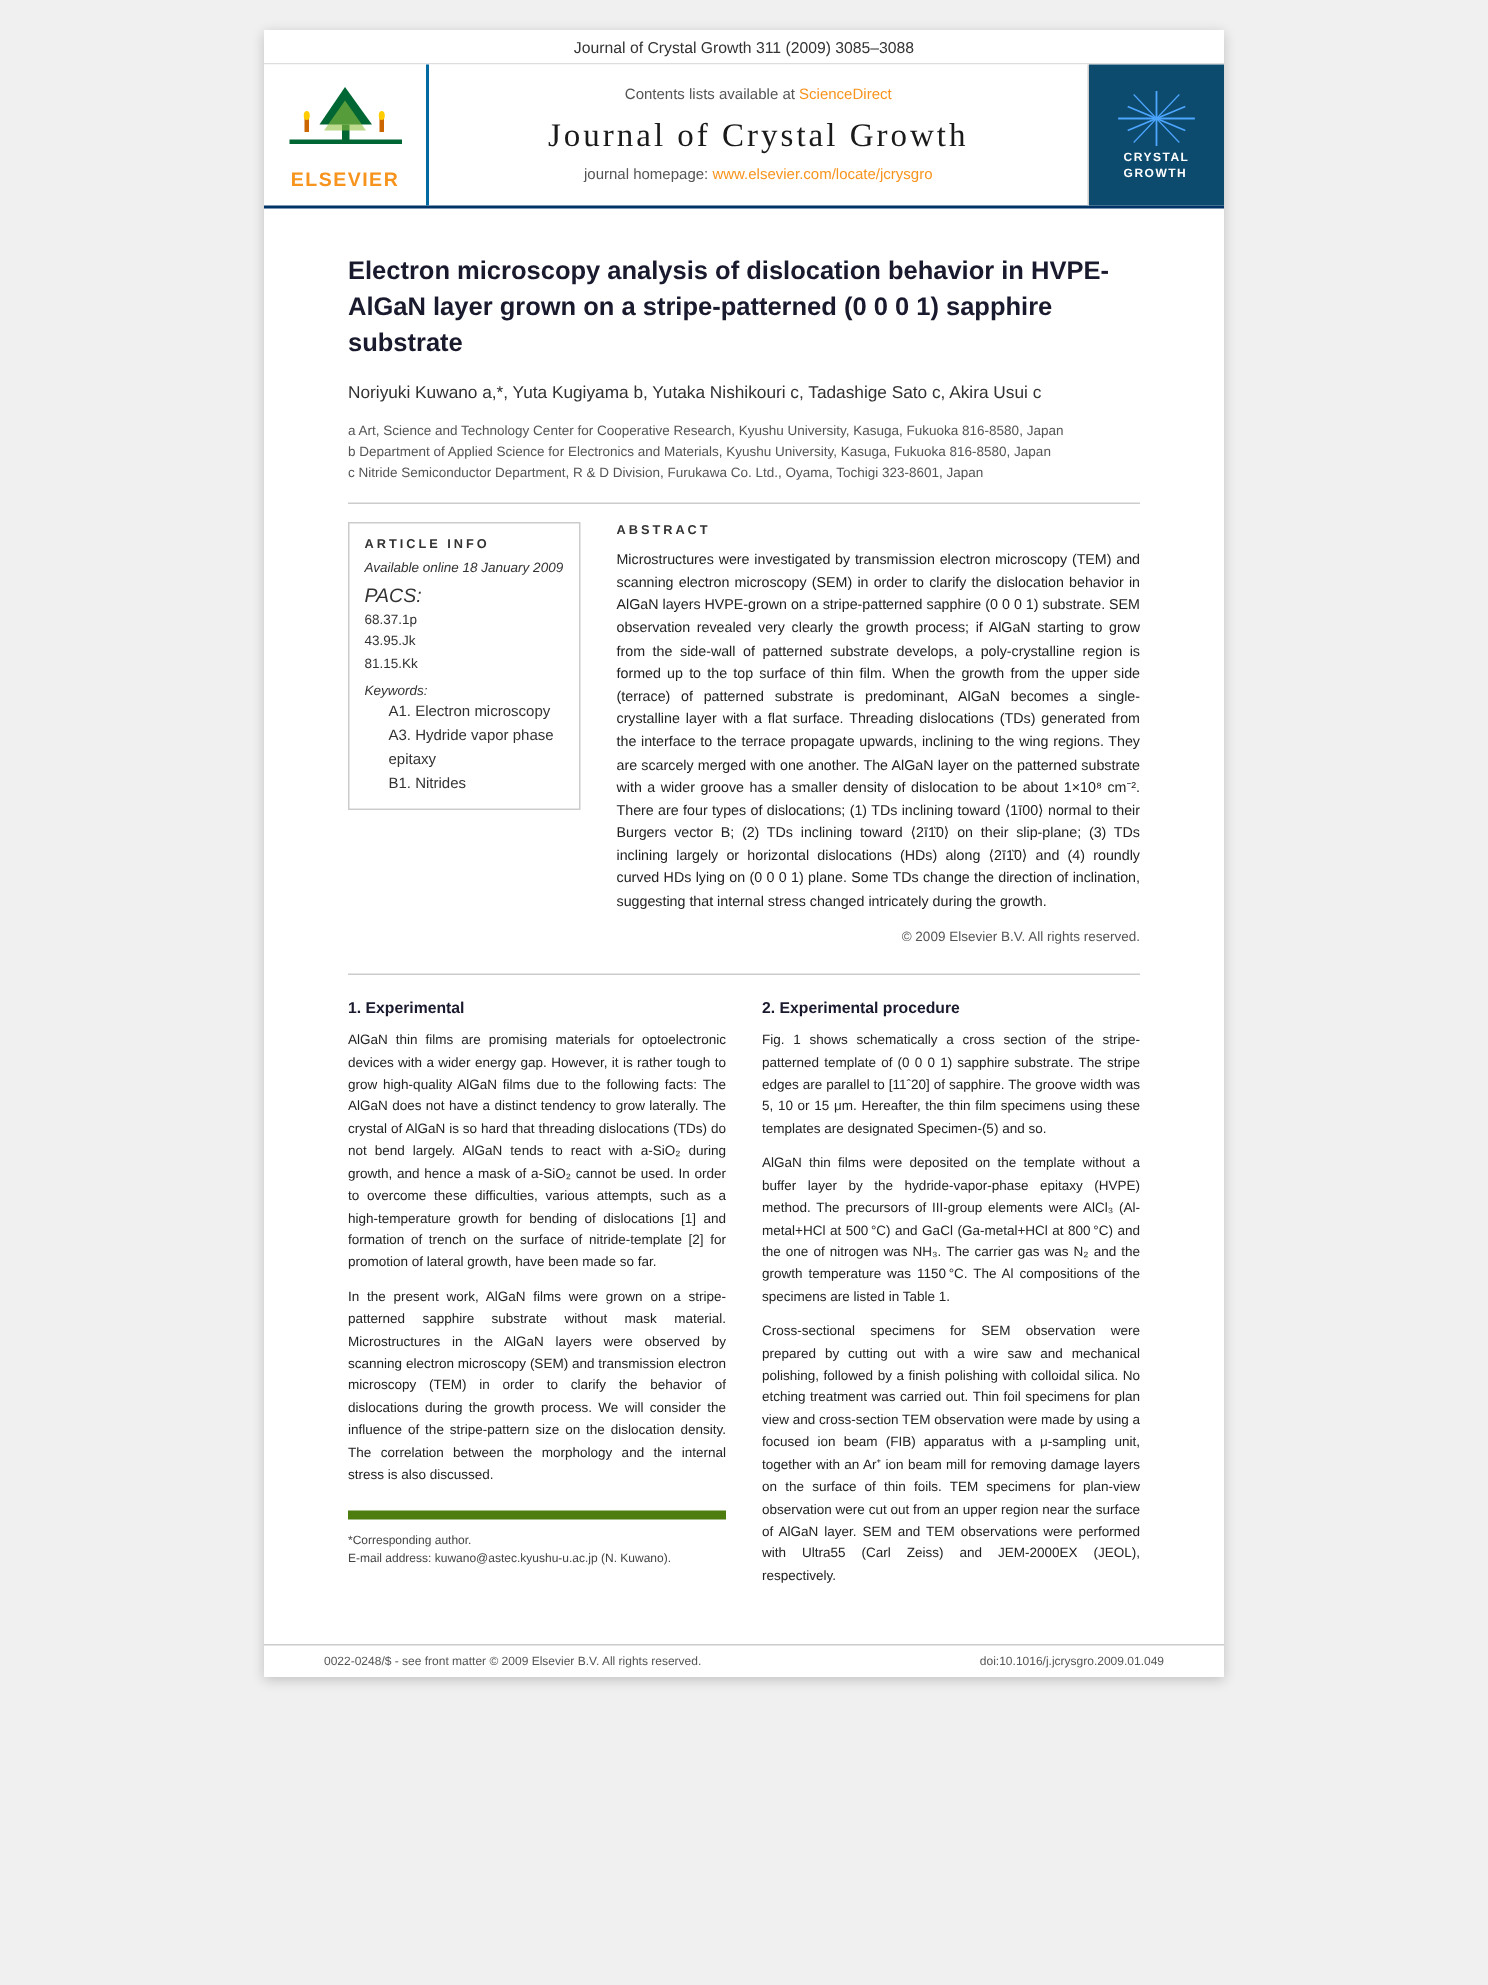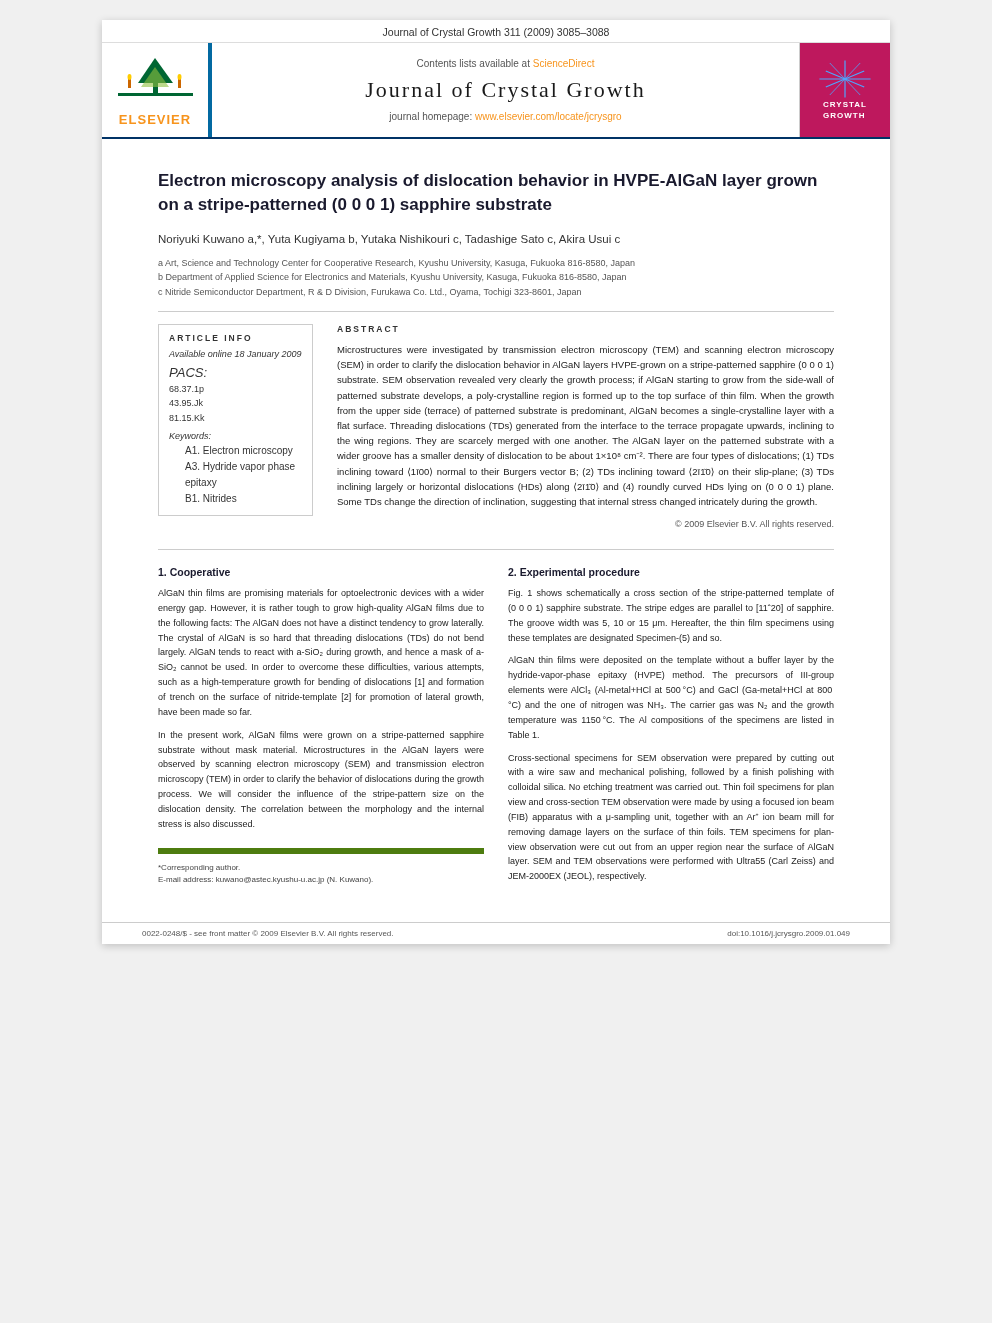--- a/index.html
+++ b/index.html
@@ -4,21 +4,21 @@
   <style>
     * { margin: 0; padding: 0; box-sizing: border-box; }
     body {
       background: #f0f0f0;
       font-family: 'Times New Roman', Times, serif;
       display: flex;
       justify-content: center;
       padding: 20px 0;
     }
     .page {
-      width: 788px;
+      width: 640px;
       background: #fff;
       padding: 0;
       box-shadow: 0 2px 8px rgba(0,0,0,0.2);
     }
     .top-bar {
       text-align: center;
       font-size: 10.5px;
       color: #333;
       padding: 6px 0 4px;
       font-family: Arial, sans-serif;
@@ -26,21 +26,21 @@
     }
     .journal-header {
       display: flex;
       align-items: stretch;
       border-bottom: 2px solid #003366;
       background: #fff;
     }
     .elsevier-logo-section {
       width: 110px;
       min-width: 110px;
-      border-right: 4px solid #0369a1;
+      border-right: 2px solid #0369a1;
       display: flex;
       flex-direction: column;
       align-items: center;
       justify-content: center;
       padding: 10px 8px;
     }
     .elsevier-text {
       color: #f7941d;
       font-family: Arial, sans-serif;
       font-weight: bold;
@@ -86,21 +86,21 @@
       text-decoration: none;
     }
     .crystal-growth-logo {
       width: 90px;
       min-width: 90px;
       display: flex;
       flex-direction: column;
       align-items: center;
       justify-content: center;
       padding: 6px;
-      background: #be185d;
+      background: #0c4a6e;
     }
     .crystal-logo-text {
       color: #fff;
       font-family: Arial, sans-serif;
       font-size: 8px;
       font-weight: bold;
       letter-spacing: 1px;
       line-height: 1.4;
     }
     .paper-content {
@@ -372,21 +372,21 @@
           <div class="abstract-text">Microstructures were investigated by transmission electron microscopy (TEM) and scanning electron microscopy (SEM) in order to clarify the dislocation behavior in AlGaN layers HVPE-grown on a stripe-patterned sapphire (0&nbsp;0&nbsp;0&nbsp;1) substrate. SEM observation revealed very clearly the growth process; if AlGaN starting to grow from the side-wall of patterned substrate develops, a poly-crystalline region is formed up to the top surface of thin film. When the growth from the upper side (terrace) of patterned substrate is predominant, AlGaN becomes a single-crystalline layer with a flat surface. Threading dislocations (TDs) generated from the interface to the terrace propagate upwards, inclining to the wing regions. They are scarcely merged with one another. The AlGaN layer on the patterned substrate with a wider groove has a smaller density of dislocation to be about 1×10⁸ cm⁻². There are four types of dislocations; (1) TDs inclining toward ⟨1ī00⟩ normal to their Burgers vector B; (2) TDs inclining toward ⟨2ī1̆0⟩ on their slip-plane; (3) TDs inclining largely or horizontal dislocations (HDs) along ⟨2ī1̆0⟩ and (4) roundly curved HDs lying on (0&nbsp;0&nbsp;0&nbsp;1) plane. Some TDs change the direction of inclination, suggesting that internal stress changed intricately during the growth.</div>
           <div class="copyright-line">© 2009 Elsevier B.V. All rights reserved.</div>
         </div>
       </div>
     </div>
 
     <div class="main-body">
 
       <div class="body-left">
         <div class="section-title">
-          <span>1.</span>&nbsp;<span>Cooperative</span>
+          <span>1.</span>&nbsp;<span>Experimental</span>
         </div>
         <div class="body-text">AlGaN thin films are promising materials for optoelectronic devices with a wider energy gap. However, it is rather tough to grow high-quality AlGaN films due to the following facts: The AlGaN does not have a distinct tendency to grow laterally. The crystal of AlGaN is so hard that threading dislocations (TDs) do not bend largely. AlGaN tends to react with a-SiO₂ during growth, and hence a mask of a-SiO₂ cannot be used. In order to overcome these difficulties, various attempts, such as a high-temperature growth for bending of dislocations [1] and formation of trench on the surface of nitride-template [2] for promotion of lateral growth, have been made so far.</div>
         <div class="body-text">In the present work, AlGaN films were grown on a stripe-patterned sapphire substrate without mask material. Microstructures in the AlGaN layers were observed by scanning electron microscopy (SEM) and transmission electron microscopy (TEM) in order to clarify the behavior of dislocations during the growth process. We will consider the influence of the stripe-pattern size on the dislocation density. The correlation between the morphology and the internal stress is also discussed.</div>
 
         <div class="footnote-block">
           <div class="footnote-text">*Corresponding author.</div>
           <div class="footnote-text">
             <span>E-mail address:</span>
             <span>kuwano@astec.kyushu-u.ac.jp (N. Kuwano).</span>
           </div>

